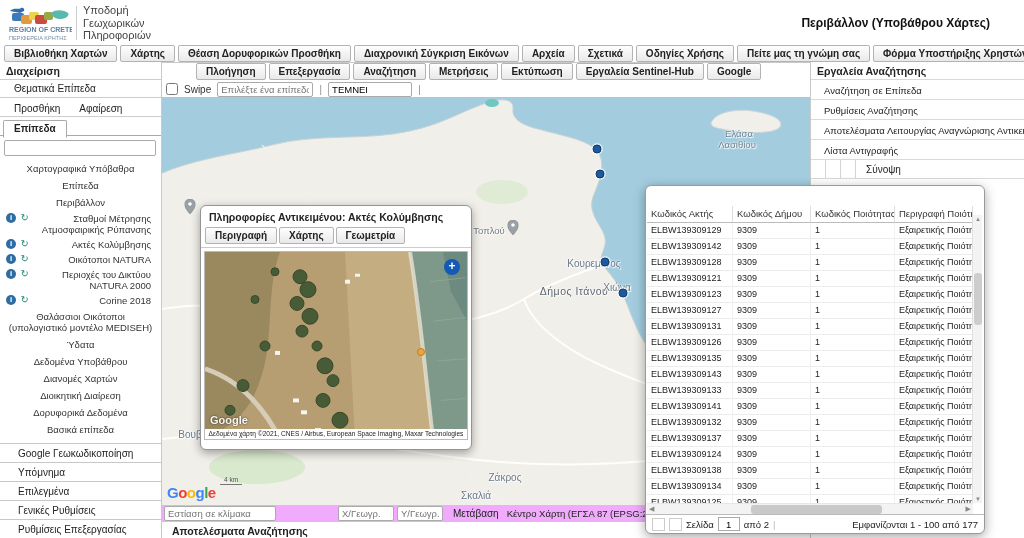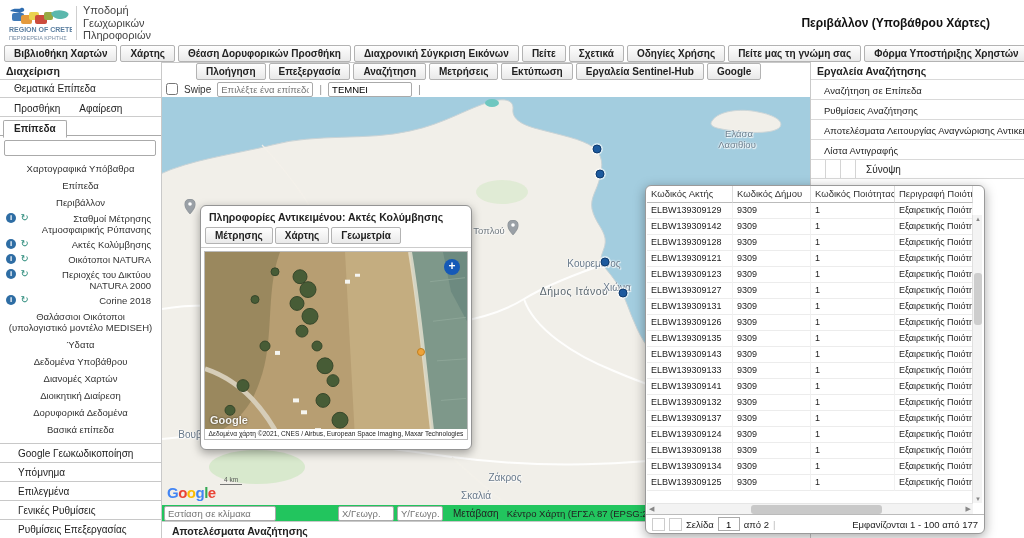--- a/index.html
+++ b/index.html
@@ -88,42 +88,42 @@
     border-left:1px solid #c9c9c9; }
   #rp-title { height:18px; font-size:10.5px; font-weight:bold; padding:3px 0 0 6px; border-bottom:1px solid #d9d9d9; }
   .rp-row { height:20px; font-size:9.5px; padding:5px 2px 0 13px; border-bottom:1px solid #d9d9d9;
     white-space:nowrap; overflow:hidden; cursor:pointer; }
   #rp-summary { height:19px; border-bottom:1px solid #d9d9d9; display:flex; align-items:stretch; }
   .rp-cell { width:15px; border-right:1px solid #d4d4d4; cursor:pointer; }
   #rp-summary-label { font-size:10px; padding:4px 0 0 10px; }
 
   
   #table-panel { position:absolute; left:645px; top:185px; width:340px; height:349px; background:#fff;
-    border:1px solid #9a9a9a; border-radius:6px; box-shadow:0 3px 12px rgba(0,0,0,.35); z-index:30; padding-top:0; overflow:hidden; }
+    border:1px solid #9a9a9a; border-radius:6px; box-shadow:0 3px 12px rgba(0,0,0,.35); z-index:30; padding-top:20px; overflow:hidden; }
   #tbl-head { display:flex; margin-left:1px; }
   .th { font-size:9.5px; color:#333; padding:2px 4px; height:17px; border-bottom:1px solid #bbb;
     border-right:1px solid #ddd; white-space:nowrap; overflow:hidden; }
   .tr { display:flex; height:16px; margin-left:1px; cursor:pointer; }
   .td { font-size:9px; color:#222; padding:2px 4px 0; border-bottom:1px solid #ececec;
     border-right:1px solid #f1f1f1; white-space:nowrap; overflow:hidden; }
   #tbl-vscroll { position:absolute; right:2px; top:29px; width:10px; height:288px; background:#f3f3f3; border-left:1px solid #e0e0e0; }
   #tbl-vscroll .arr { position:absolute; left:0; width:10px; font-size:6px; color:#888; text-align:center; cursor:pointer; }
   #vthumb { position:absolute; left:1px; width:8px; top:58px; height:52px; background:#cdcdcd; border-radius:3px; cursor:pointer; }
   #tbl-hscroll { position:absolute; left:1px; top:317px; width:326px; height:11px; background:#f3f3f3; border-top:1px solid #e6e6e6; }
   #tbl-hscroll .arr { position:absolute; top:1px; font-size:7px; color:#888; cursor:pointer; }
   #hthumb { position:absolute; top:1px; left:32%; width:40%; height:9px; background:#c9c9c9; border-radius:3px; cursor:pointer; }
   #tbl-pager { position:absolute; left:0; right:0; bottom:0; height:19px; border-top:1px solid #bbb;
     display:flex; align-items:center; gap:4px; padding:0 6px; font-size:9.5px; }
   .pg-cell { width:13px; height:13px; border:1px solid #ccc; background:#fff; cursor:pointer; }
   #pg-input { width:22px; height:14px; border:1px solid #aaa; font-size:9.5px; text-align:center; }
   #pg-sep { color:#bbb; }
   #pg-showing { margin-left:auto; font-size:9.5px; }
 
   
-  #bottom-bar { position:absolute; left:162px; top:505px; width:648px; height:16px; display:flex; align-items:center; background:#22c55e; }
+  #bottom-bar { position:absolute; left:162px; top:505px; width:648px; height:16px; display:flex; align-items:center; background:#f0abfc; }
   #results-header { position:absolute; left:162px; top:521px; width:648px; height:17px; border-top:1px solid #c9c9c9;
     font-size:10.5px; font-weight:bold; padding:3px 0 0 10px; background:#fff; }
   #bb-status { font-size:9.5px; color:#222; white-space:nowrap; margin-left:8px; }
 </style>
 </head>
 <body>
 
 <div id="app">
 
   <div id="top-header">
@@ -143,21 +143,21 @@
     <div id="logo-sep"></div>
     <div id="app-title">Υποδομή Γεωχωρικών Πληροφοριών</div>
     <div id="context-title">Περιβάλλον (Υποβάθρου Χάρτες)</div>
   </div>
 
   <div id="menu-row">
       <button class="tab-btn">Βιβλιοθήκη Χαρτών</button>
       <button class="tab-btn">Χάρτης</button>
       <button class="tab-btn">Θέαση Δορυφορικών Προσθήκη</button>
       <button class="tab-btn">Διαχρονική Σύγκριση Εικόνων</button>
-      <button class="tab-btn">Πείτε</button>
+      <button class="tab-btn">Αρχεία</button>
       <button class="tab-btn">Σχετικά</button>
       <button class="tab-btn">Οδηγίες Χρήσης</button>
       <button class="tab-btn">Πείτε μας τη γνώμη σας</button>
       <button class="tab-btn">Φόρμα Υποστήριξης Χρηστών</button>
     </div>
   <div id="content-top-line"></div>
 
   <div id="sidebar">
     <div id="sb-title">Διαχείριση</div>
     <div id="sb-subtitle">Θεματικά Επίπεδα</div>
@@ -275,21 +275,21 @@
             <path d="M5.5,0 C8.6,0 11,2.4 11,5.2 C11,9 5.5,15 5.5,15 C5.5,15 0,9 0,5.2 C0,2.4 2.4,0 5.5,0 Z" fill="#9aa0a6" stroke="#7d848a" stroke-width="0.6"></path>
             <circle cx="5.5" cy="5" r="1.8" fill="#fff"></circle>
           </svg></div>
       </div>
     <div id="map-scale">4 km</div>
     <div id="map-google-logo"><span style="color: rgb(66, 133, 244);">G</span><span style="color: rgb(234, 67, 53);">o</span><span style="color: rgb(251, 188, 5);">o</span><span style="color: rgb(66, 133, 244);">g</span><span style="color: rgb(52, 168, 83);">l</span><span style="color: rgb(234, 67, 53);">e</span></div>
 
     <div id="popup">
       <div id="popup-title">Πληροφορίες Αντικειμένου: Ακτές Κολύμβησης</div>
       <div id="popup-tabs">
-          <button class="tb-btn">Μέτρησης</button>
+          <button class="tb-btn">Περιγραφή</button>
           <button class="tb-btn">Χάρτης</button>
           <button class="tb-btn">Γεωμετρία</button>
         </div>
       <div id="popup-img">
         <svg width="100%" height="100%" viewBox="0 0 262 189" preserveAspectRatio="none">
           <rect x="0" y="0" width="262" height="189" fill="#b79e72"></rect>
           <path d="M0,0 L75,0 C60,40 70,90 55,130 C45,160 30,175 0,189 Z" fill="#97855c" opacity="0.9"></path>
           <polygon points="140,0 210,0 235,189 150,189" fill="#c4ad80"></polygon>
           <polygon points="205,0 262,0 262,189 228,189" fill="#7e988a"></polygon>
           <polygon points="238,0 262,0 262,70 246,40" fill="#6d8a80"></polygon>

